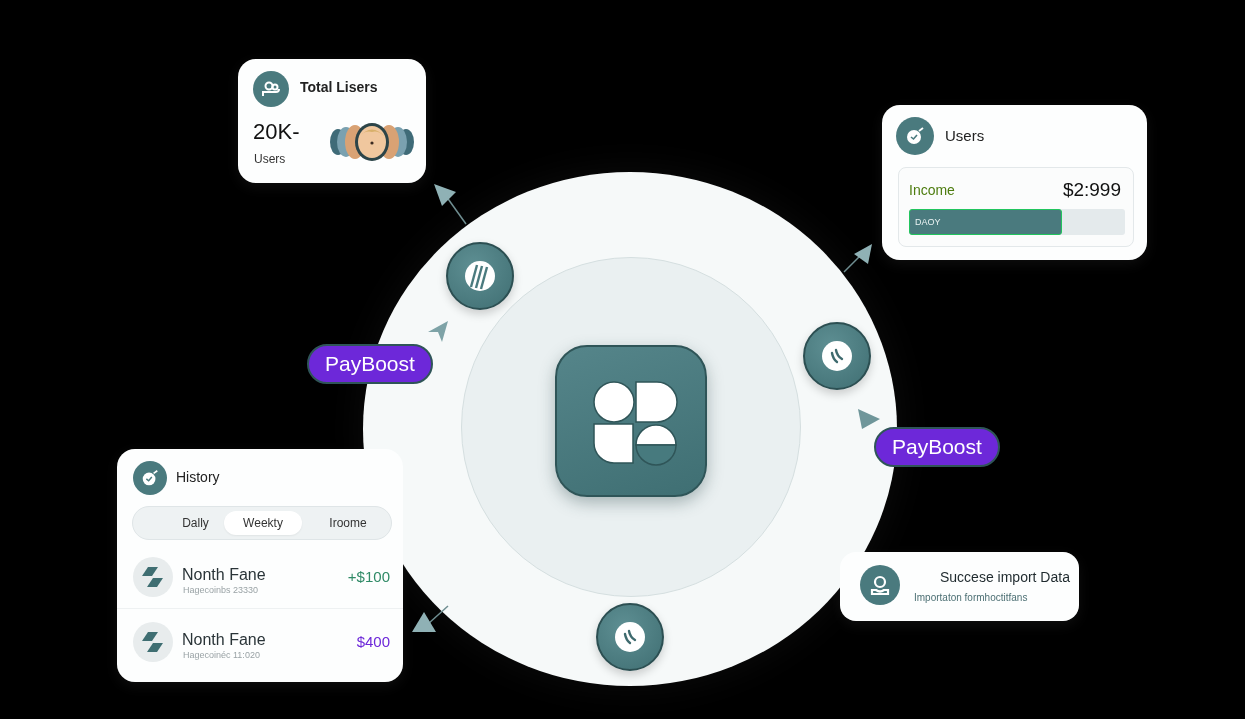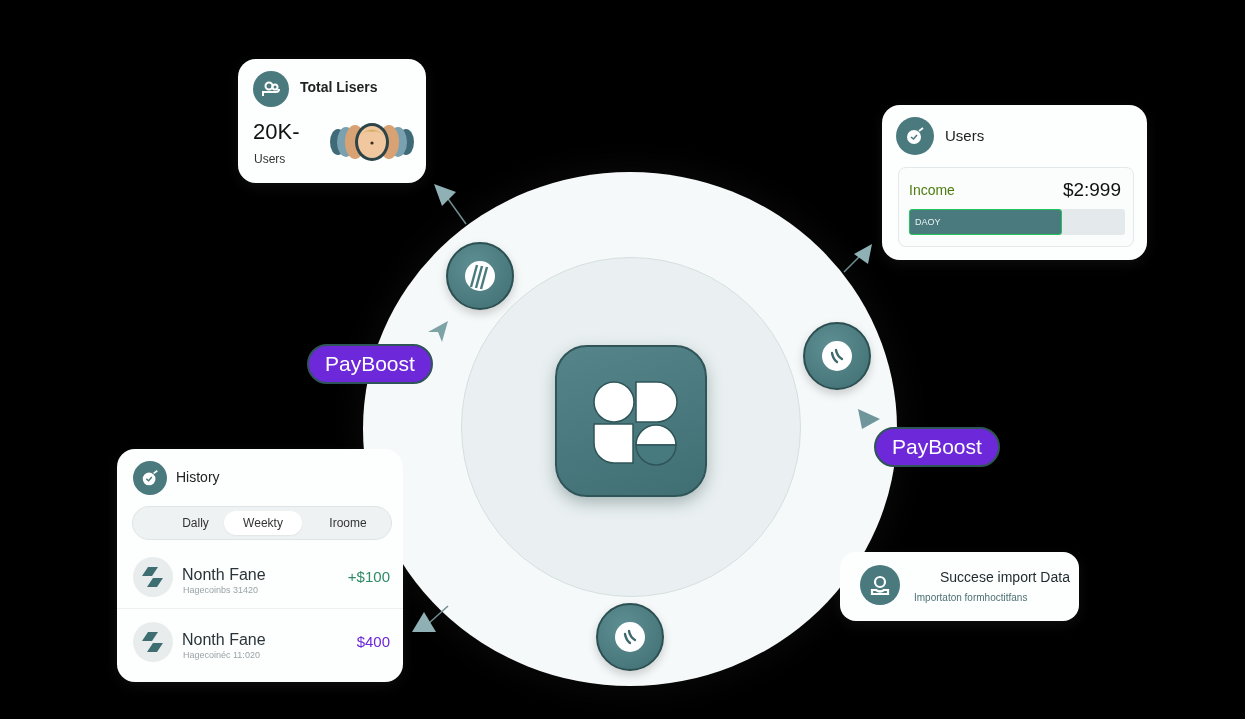--- a/index.html
+++ b/index.html
@@ -240,21 +240,21 @@
   </div>
 
   <div class="hist-row first">
     <div class="hist-avatar">
       <svg width="24" height="22" viewBox="0 0 24 22" fill="#3f6e72">
         <polygon points="7,1 17,1 11,10 1,10"></polygon>
         <polygon points="12,12 22,12 16,21 6,21"></polygon>
       </svg>
     </div>
     <div class="hist-name">Nonth Fane</div>
-    <div class="hist-sub">Hagecoinbs 31420</div>
+    <div class="hist-sub">Hagecoinbs 23330</div>
     <div class="hist-amt amt-pos">+$100</div>
   </div>
   <div class="hist-row second">
     <div class="hist-avatar">
       <svg width="24" height="22" viewBox="0 0 24 22" fill="#3f6e72">
         <polygon points="7,1 17,1 11,10 1,10"></polygon>
         <polygon points="12,12 22,12 16,21 6,21"></polygon>
       </svg>
     </div>
     <div class="hist-name">Nonth Fane</div>

